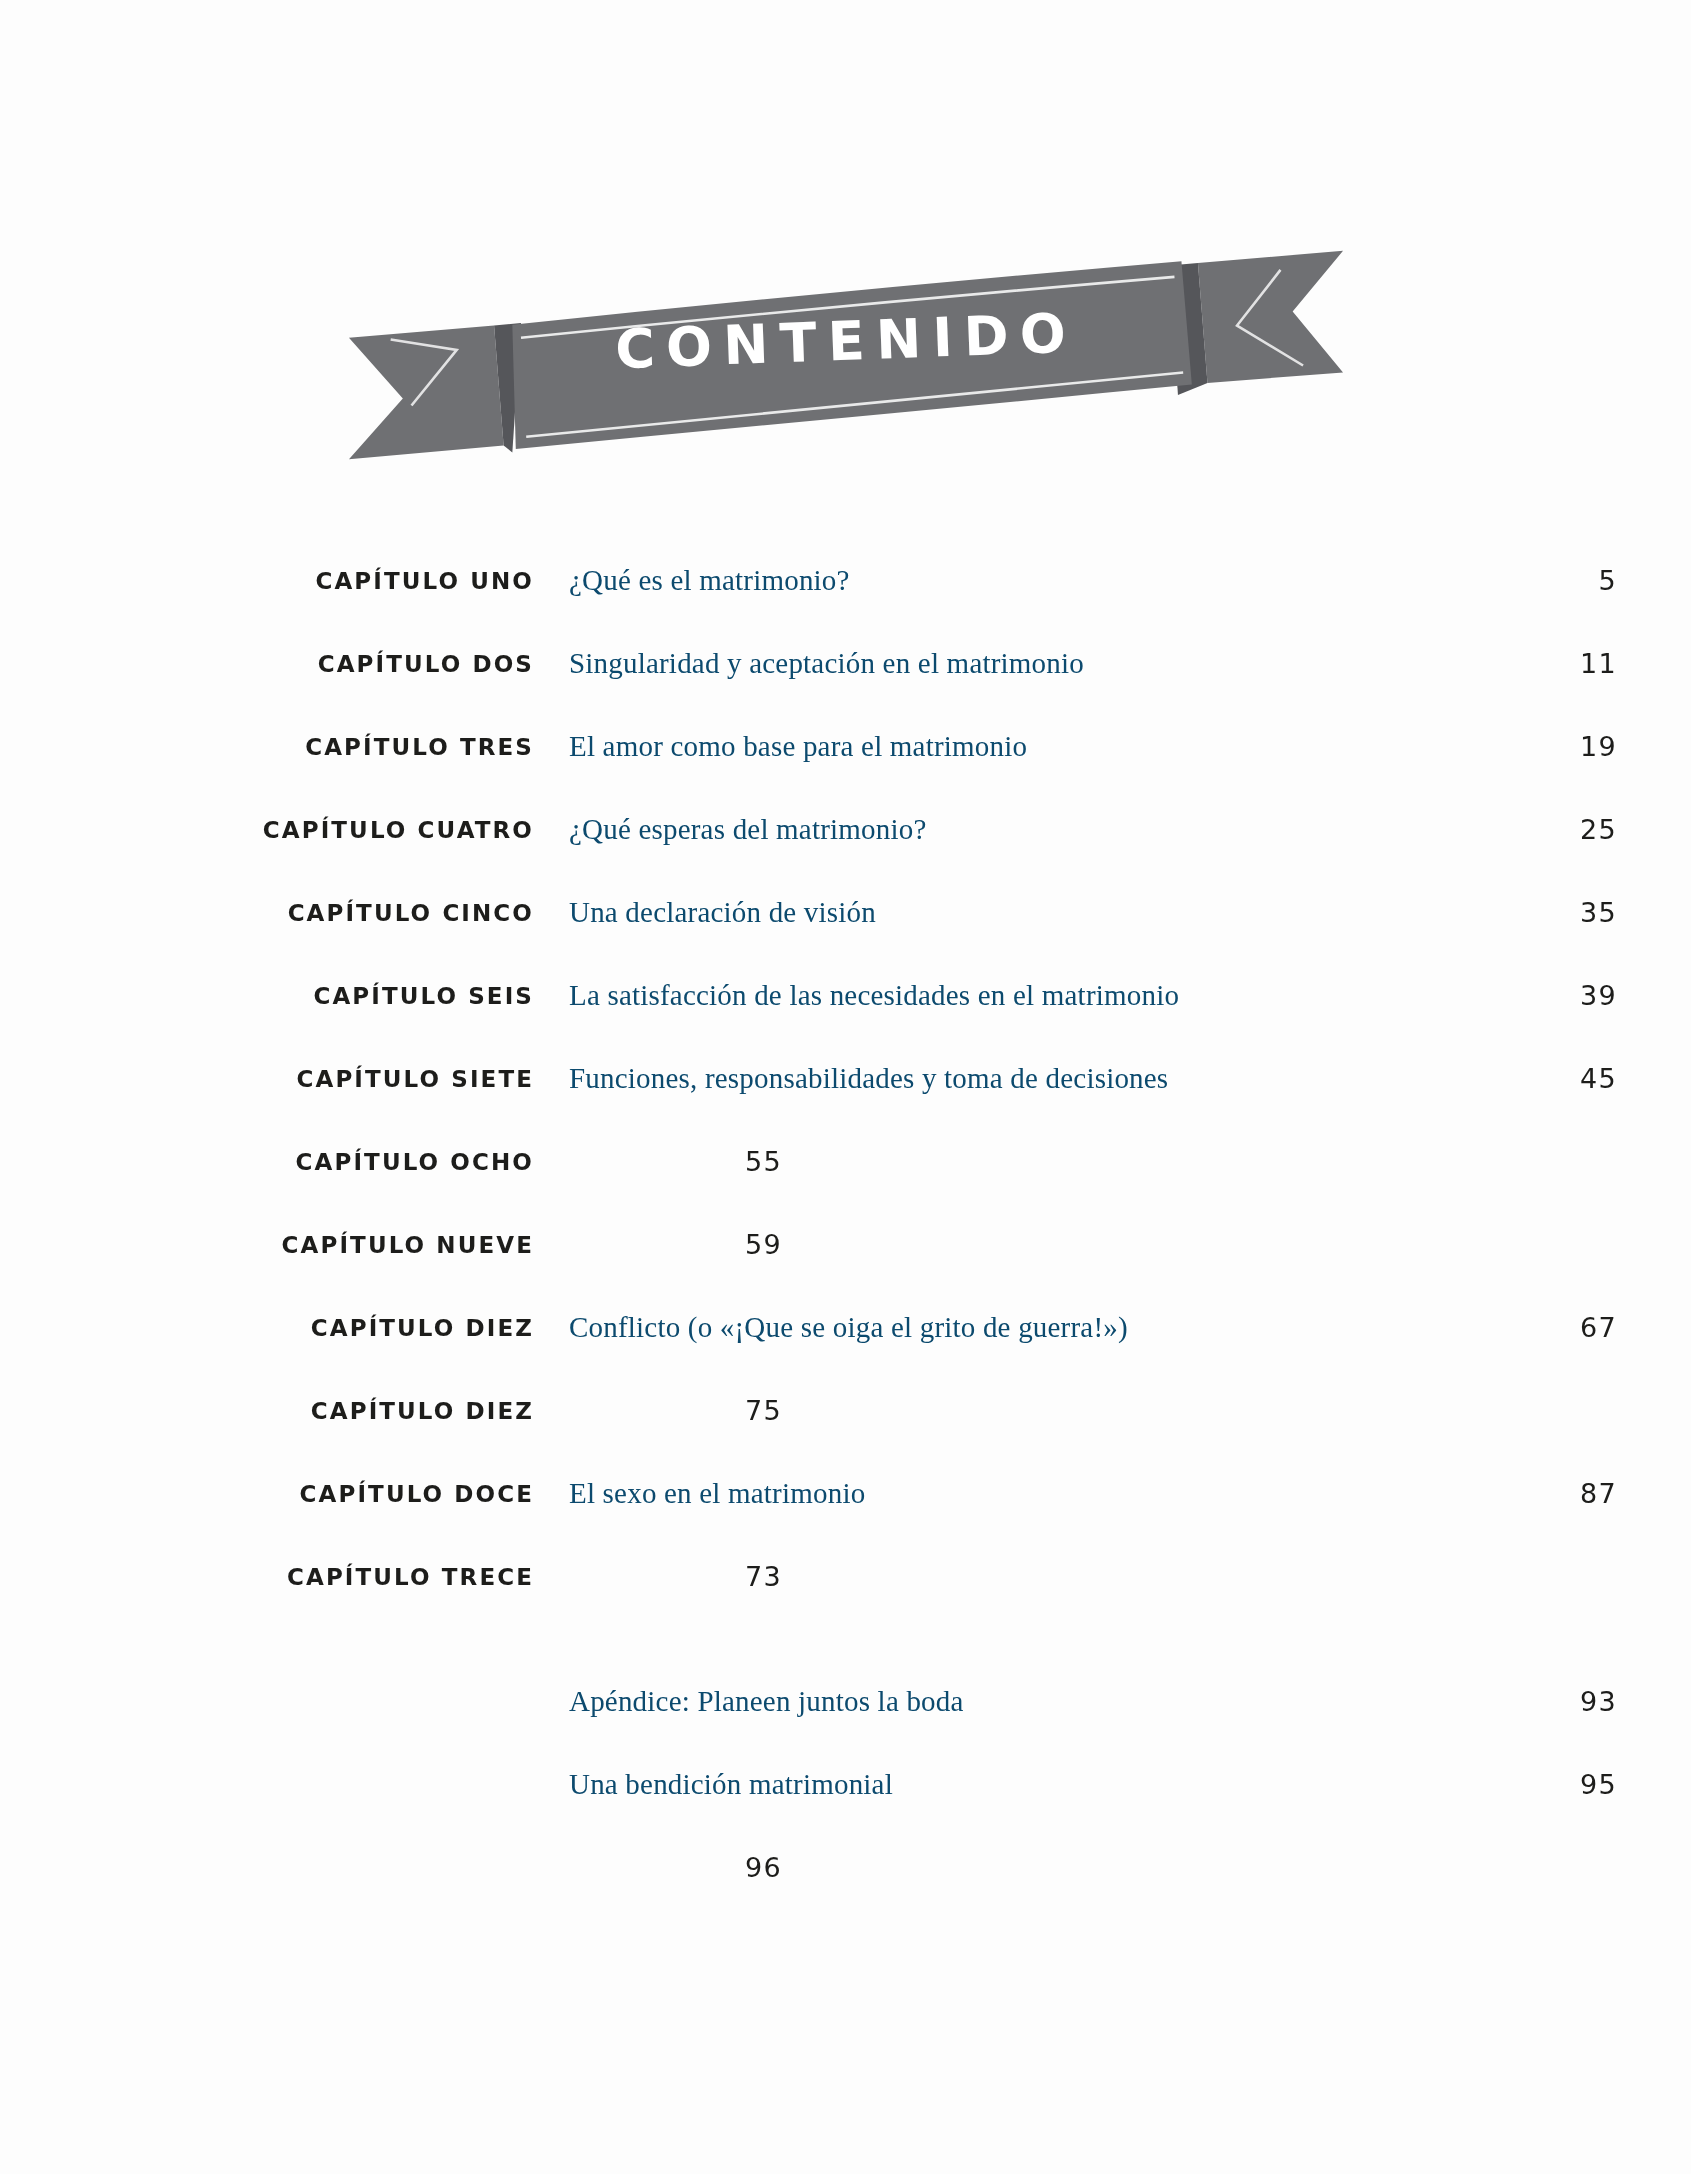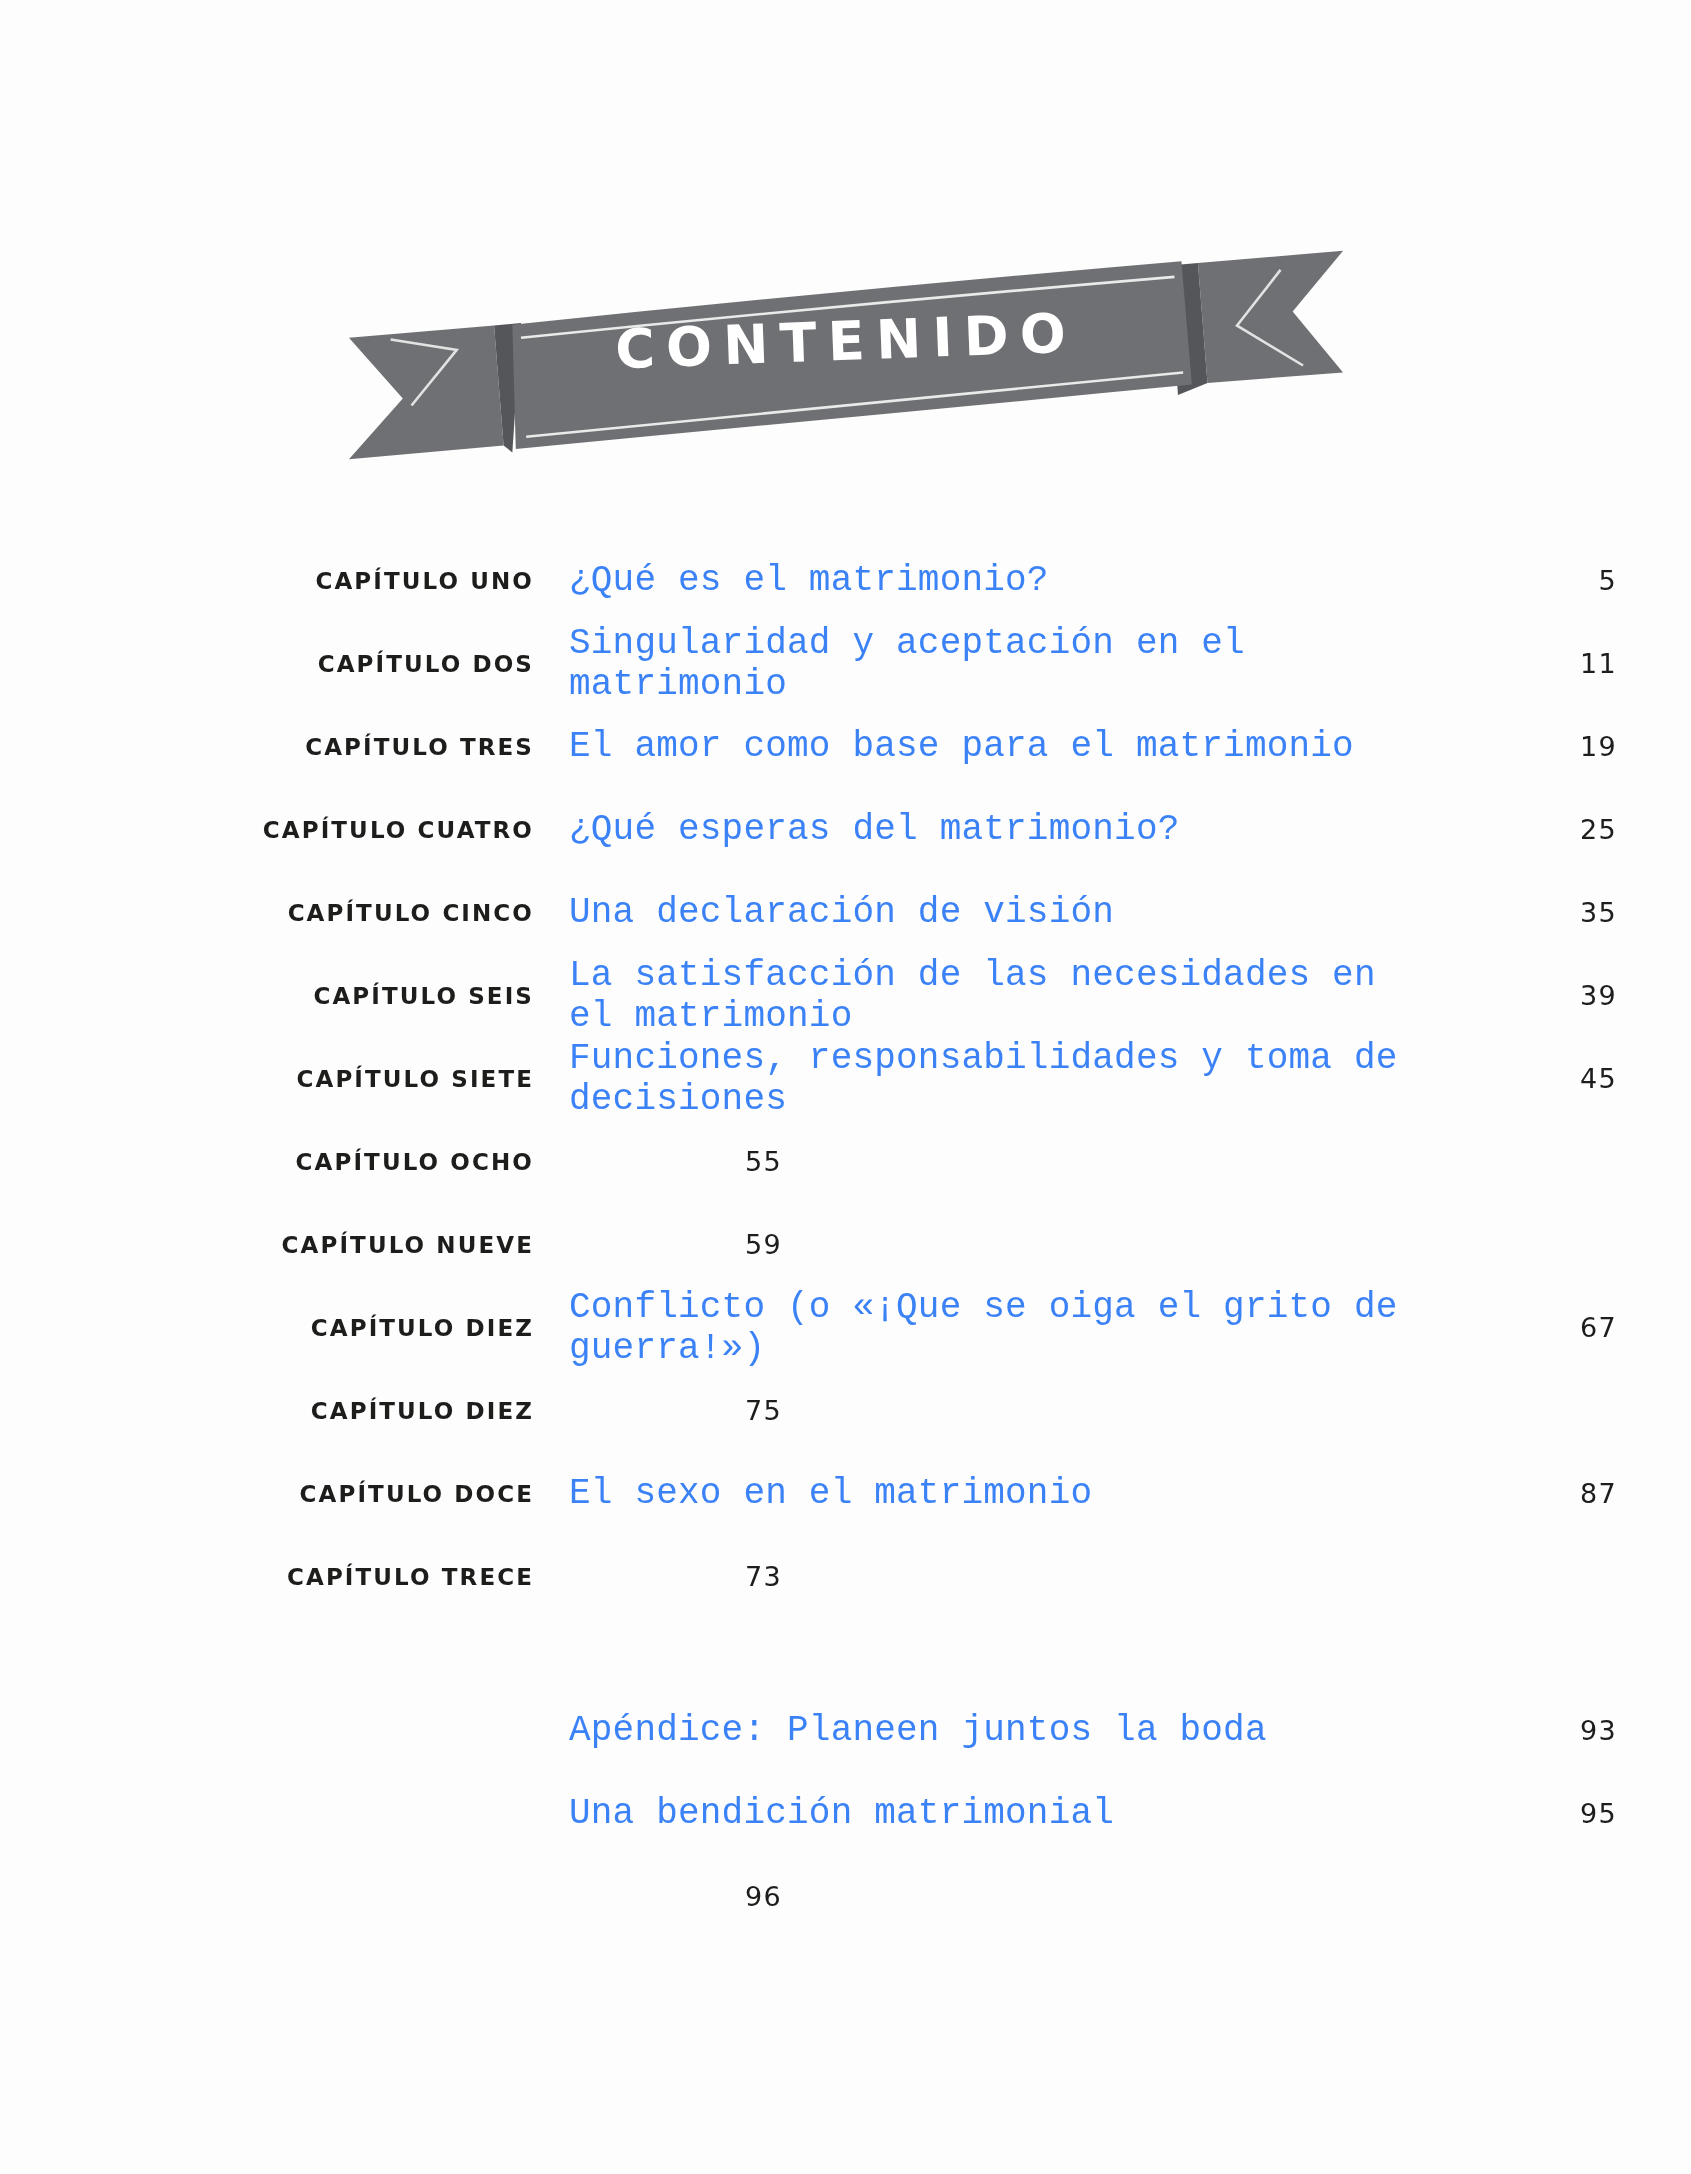--- a/index.html
+++ b/index.html
@@ -74,37 +74,37 @@
     box-sizing: border-box;
     font-family: "DejaVu Sans", sans-serif;
     font-weight: 700;
     font-size: 23px;
     letter-spacing: 2.1px;
     color: #1d1d1b;
     white-space: nowrap;
   }
   .col-title {
     flex: 1;
-    font-family: Liberation Mono, monospace;
-    font-size: 36px;
-    color: #3b82f6;
+    font-family: Liberation Serif, serif;
+    font-size: 29px;
+    color: #0c4a6e;
     letter-spacing: 0.2px;
   }
   .col-page {
     width: 287px;
     text-align: right;
     padding-right: 74px;
     box-sizing: border-box;
     font-family: "DejaVu Sans", sans-serif;
     font-size: 27px;
     letter-spacing: 1.3px;
     color: #1d1d1b;
   }
   .toc-extra {
-    margin-top: 71px;
+    margin-top: 42px;
   }
   .toc-extra .toc-row {
     height: 83px;
   }
 </style>
 </head>
 <body>
 
 <div class="page">
 

